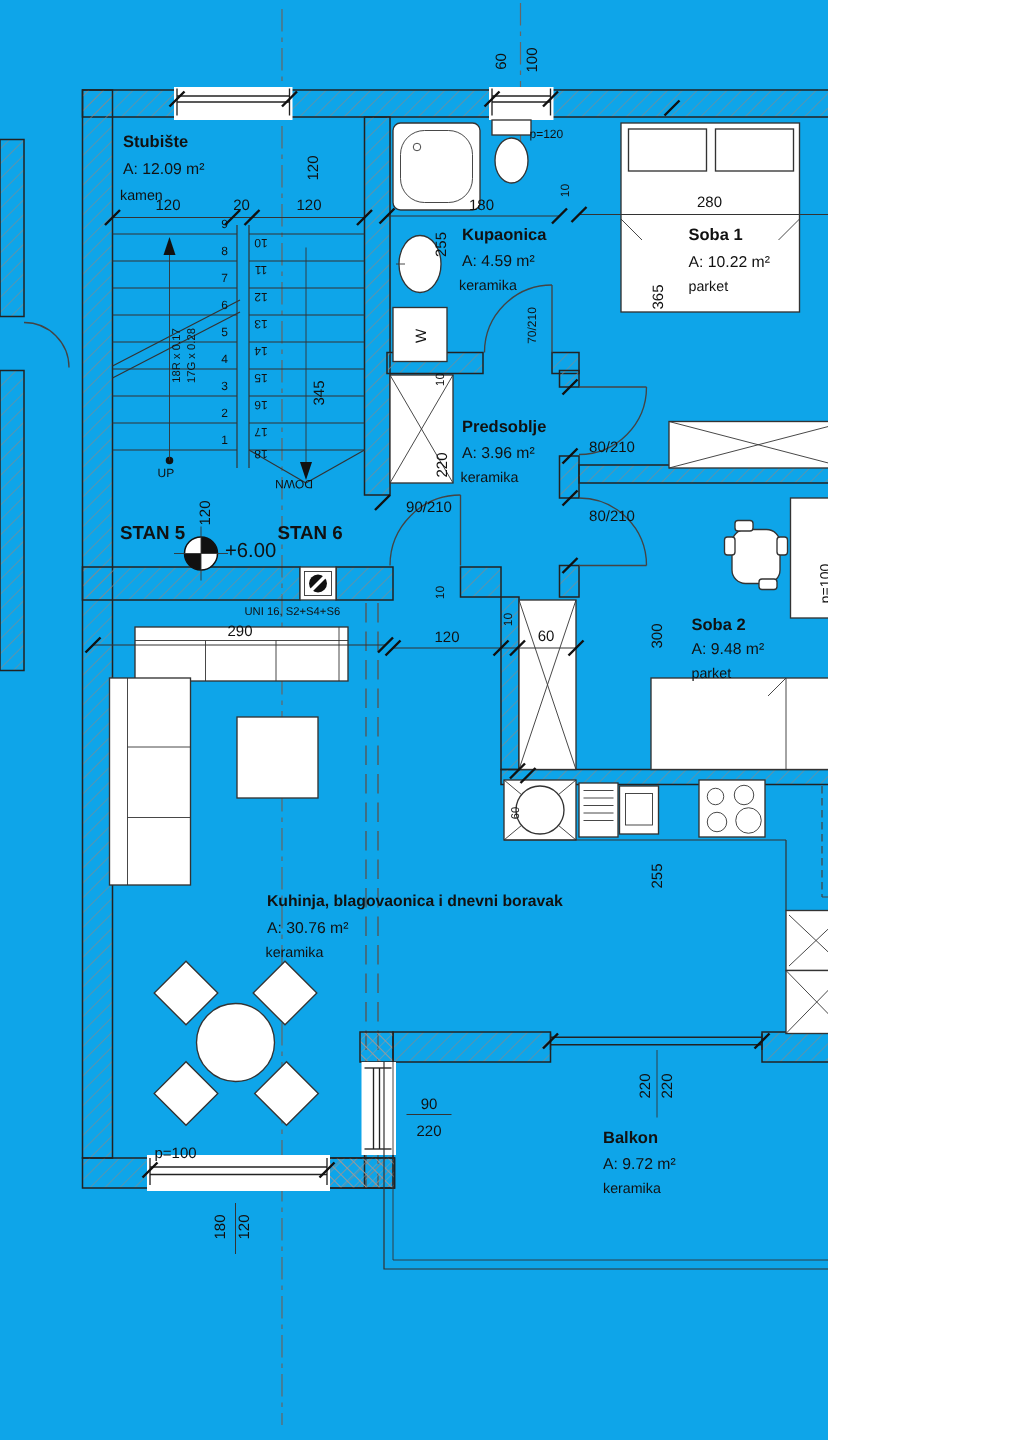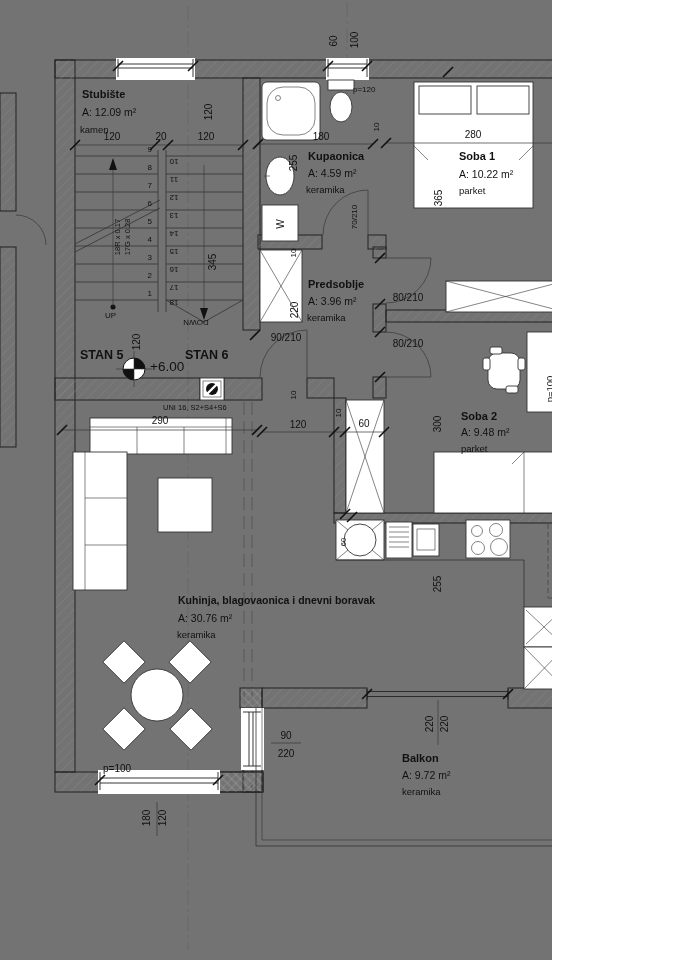--- a/index.html
+++ b/index.html
@@ -1,16 +1,16 @@
 <!DOCTYPE html>
 <html><head>
 <meta charset="utf-8">
 <style>
   html,body{margin:0;padding:0;background:#fff;}
-  .page{width:552px;height:960px;position:relative;background:#737373;overflow:hidden;}
+  .page{width:552px;height:960px;position:relative;background:#0ea5e9;overflow:hidden;}
   svg text{font-family:"Liberation Sans","DejaVu Sans",sans-serif;fill:#111;}
   .rn{font-weight:bold;font-size:11px;}
   .rnl{font-weight:bold;font-size:10.5px;}
   .ra{font-size:10.5px;}
   .rf{font-size:9.5px;}
   .dim{font-size:10px;}
   .dm{font-size:8px;}
   .t7{font-size:7.5px;}
   .big{font-size:13.5px;}
   .stan{font-weight:bold;font-size:12.5px;}

